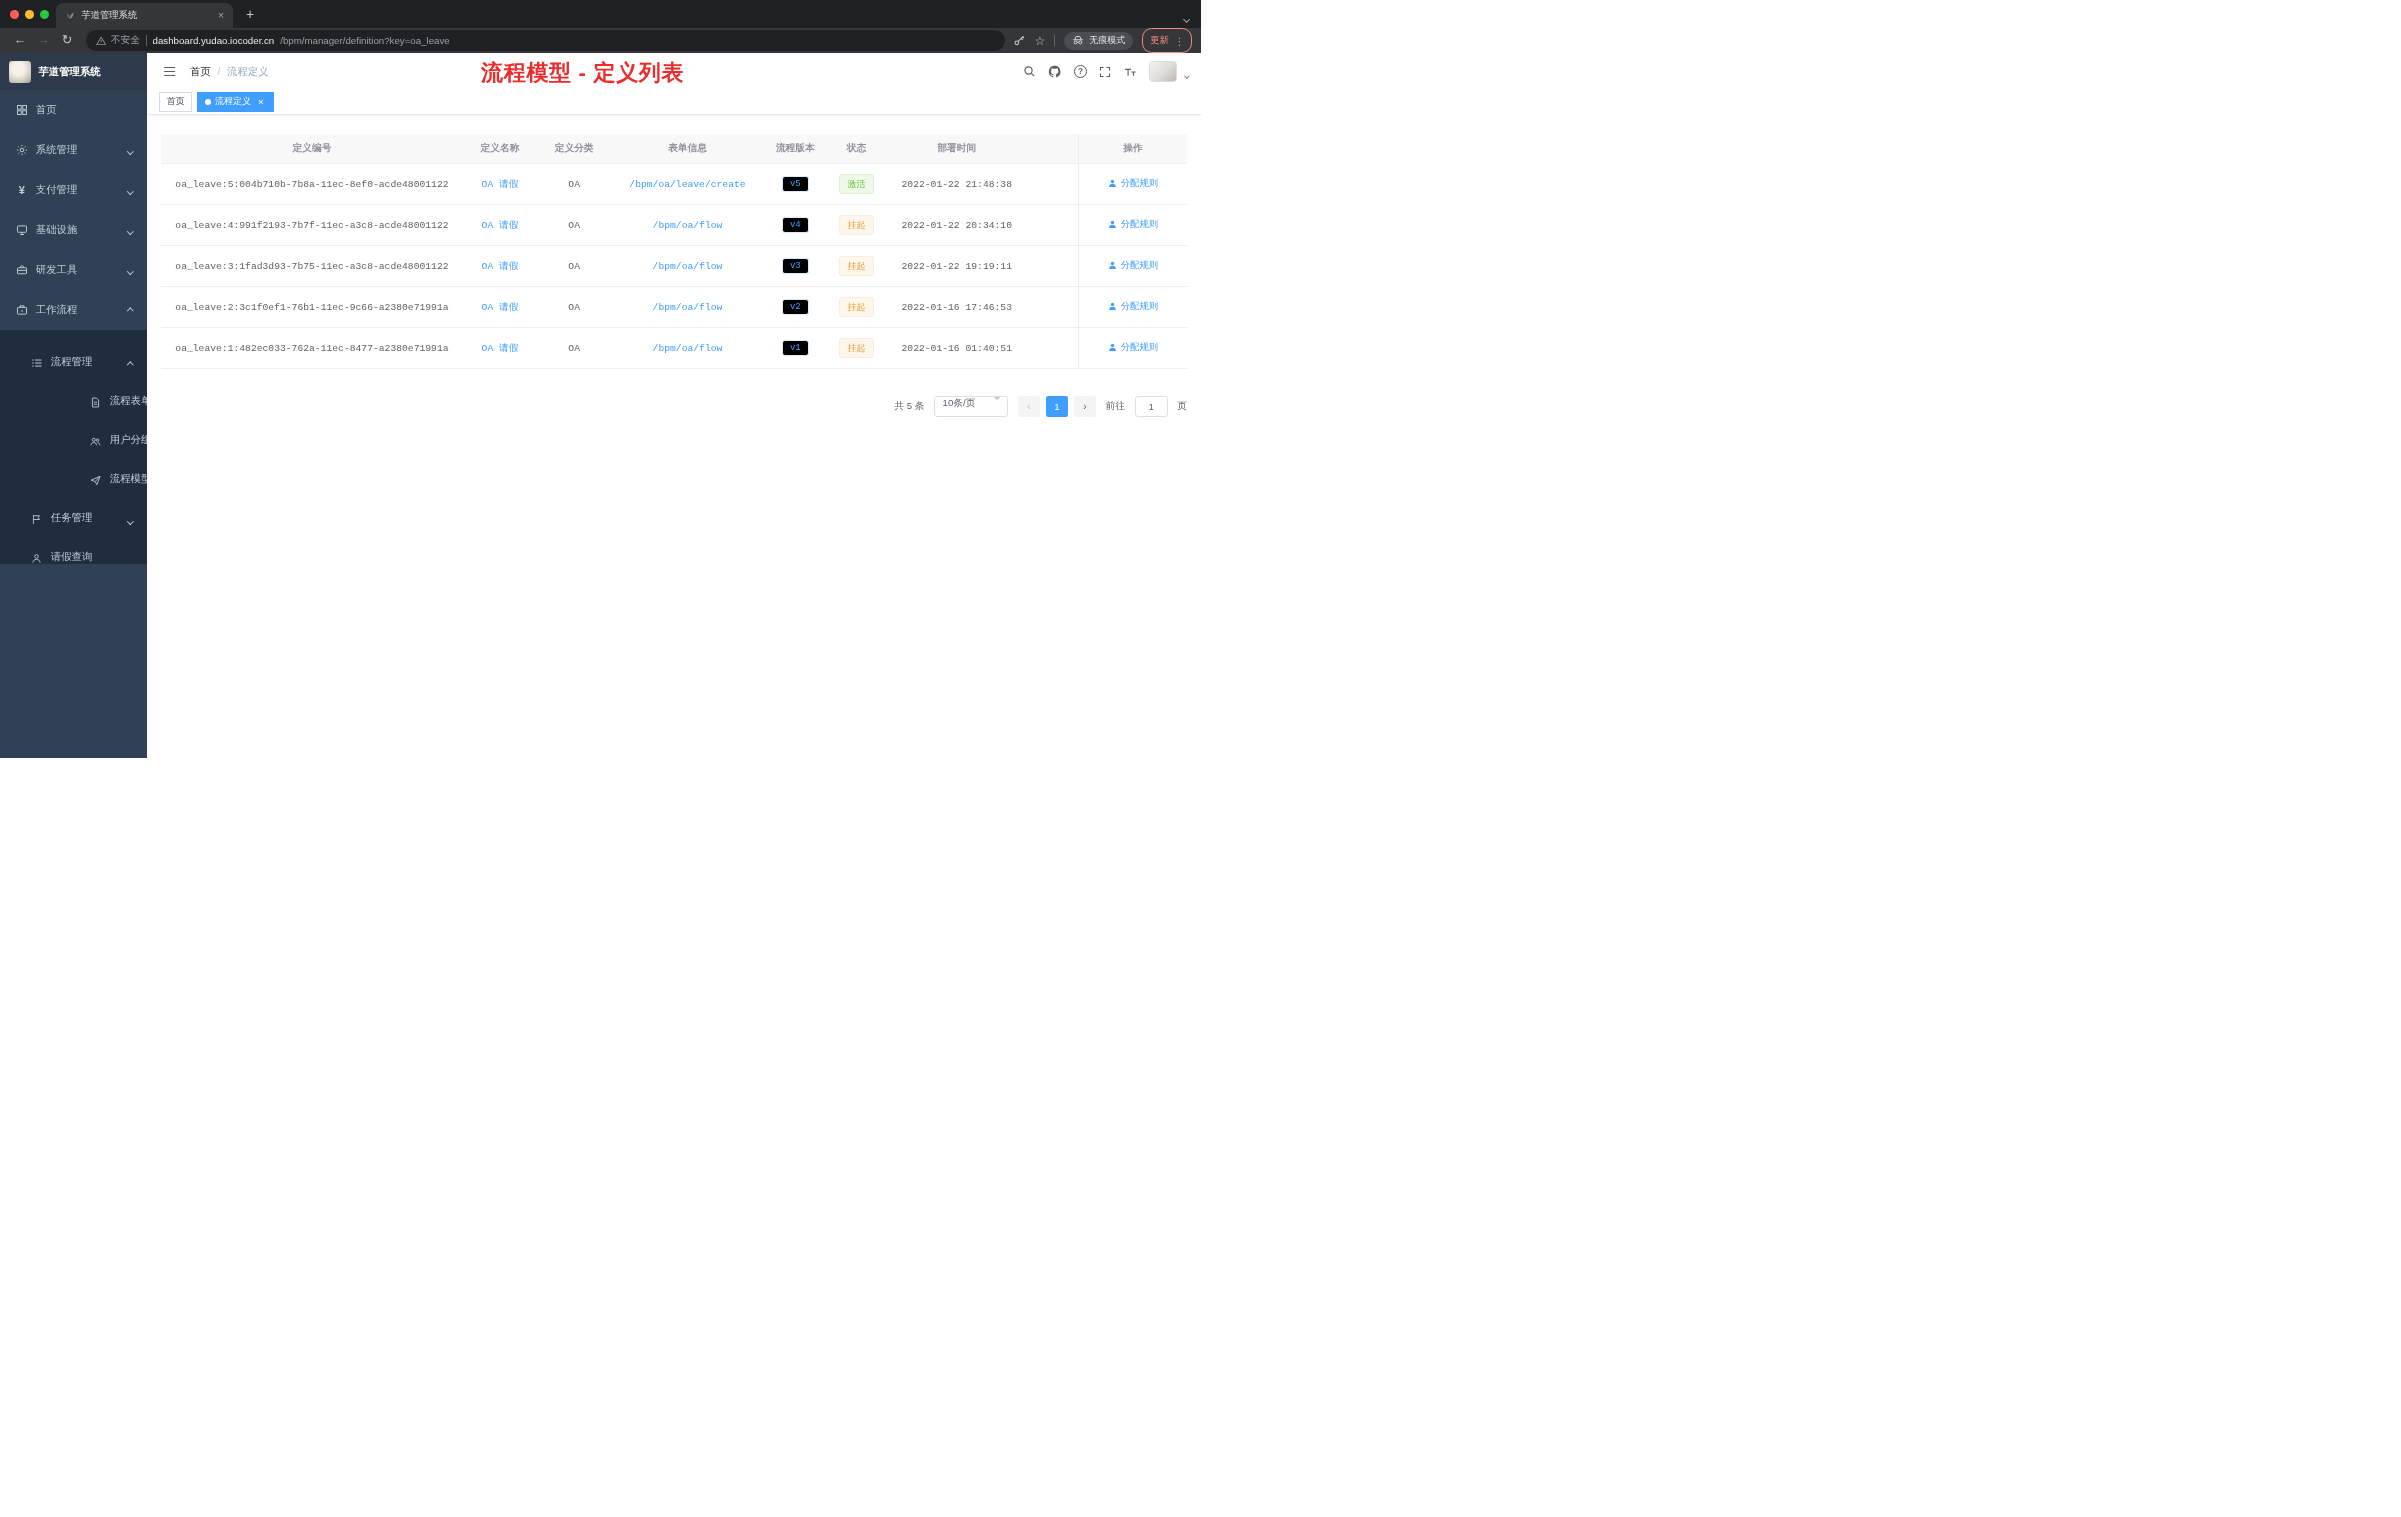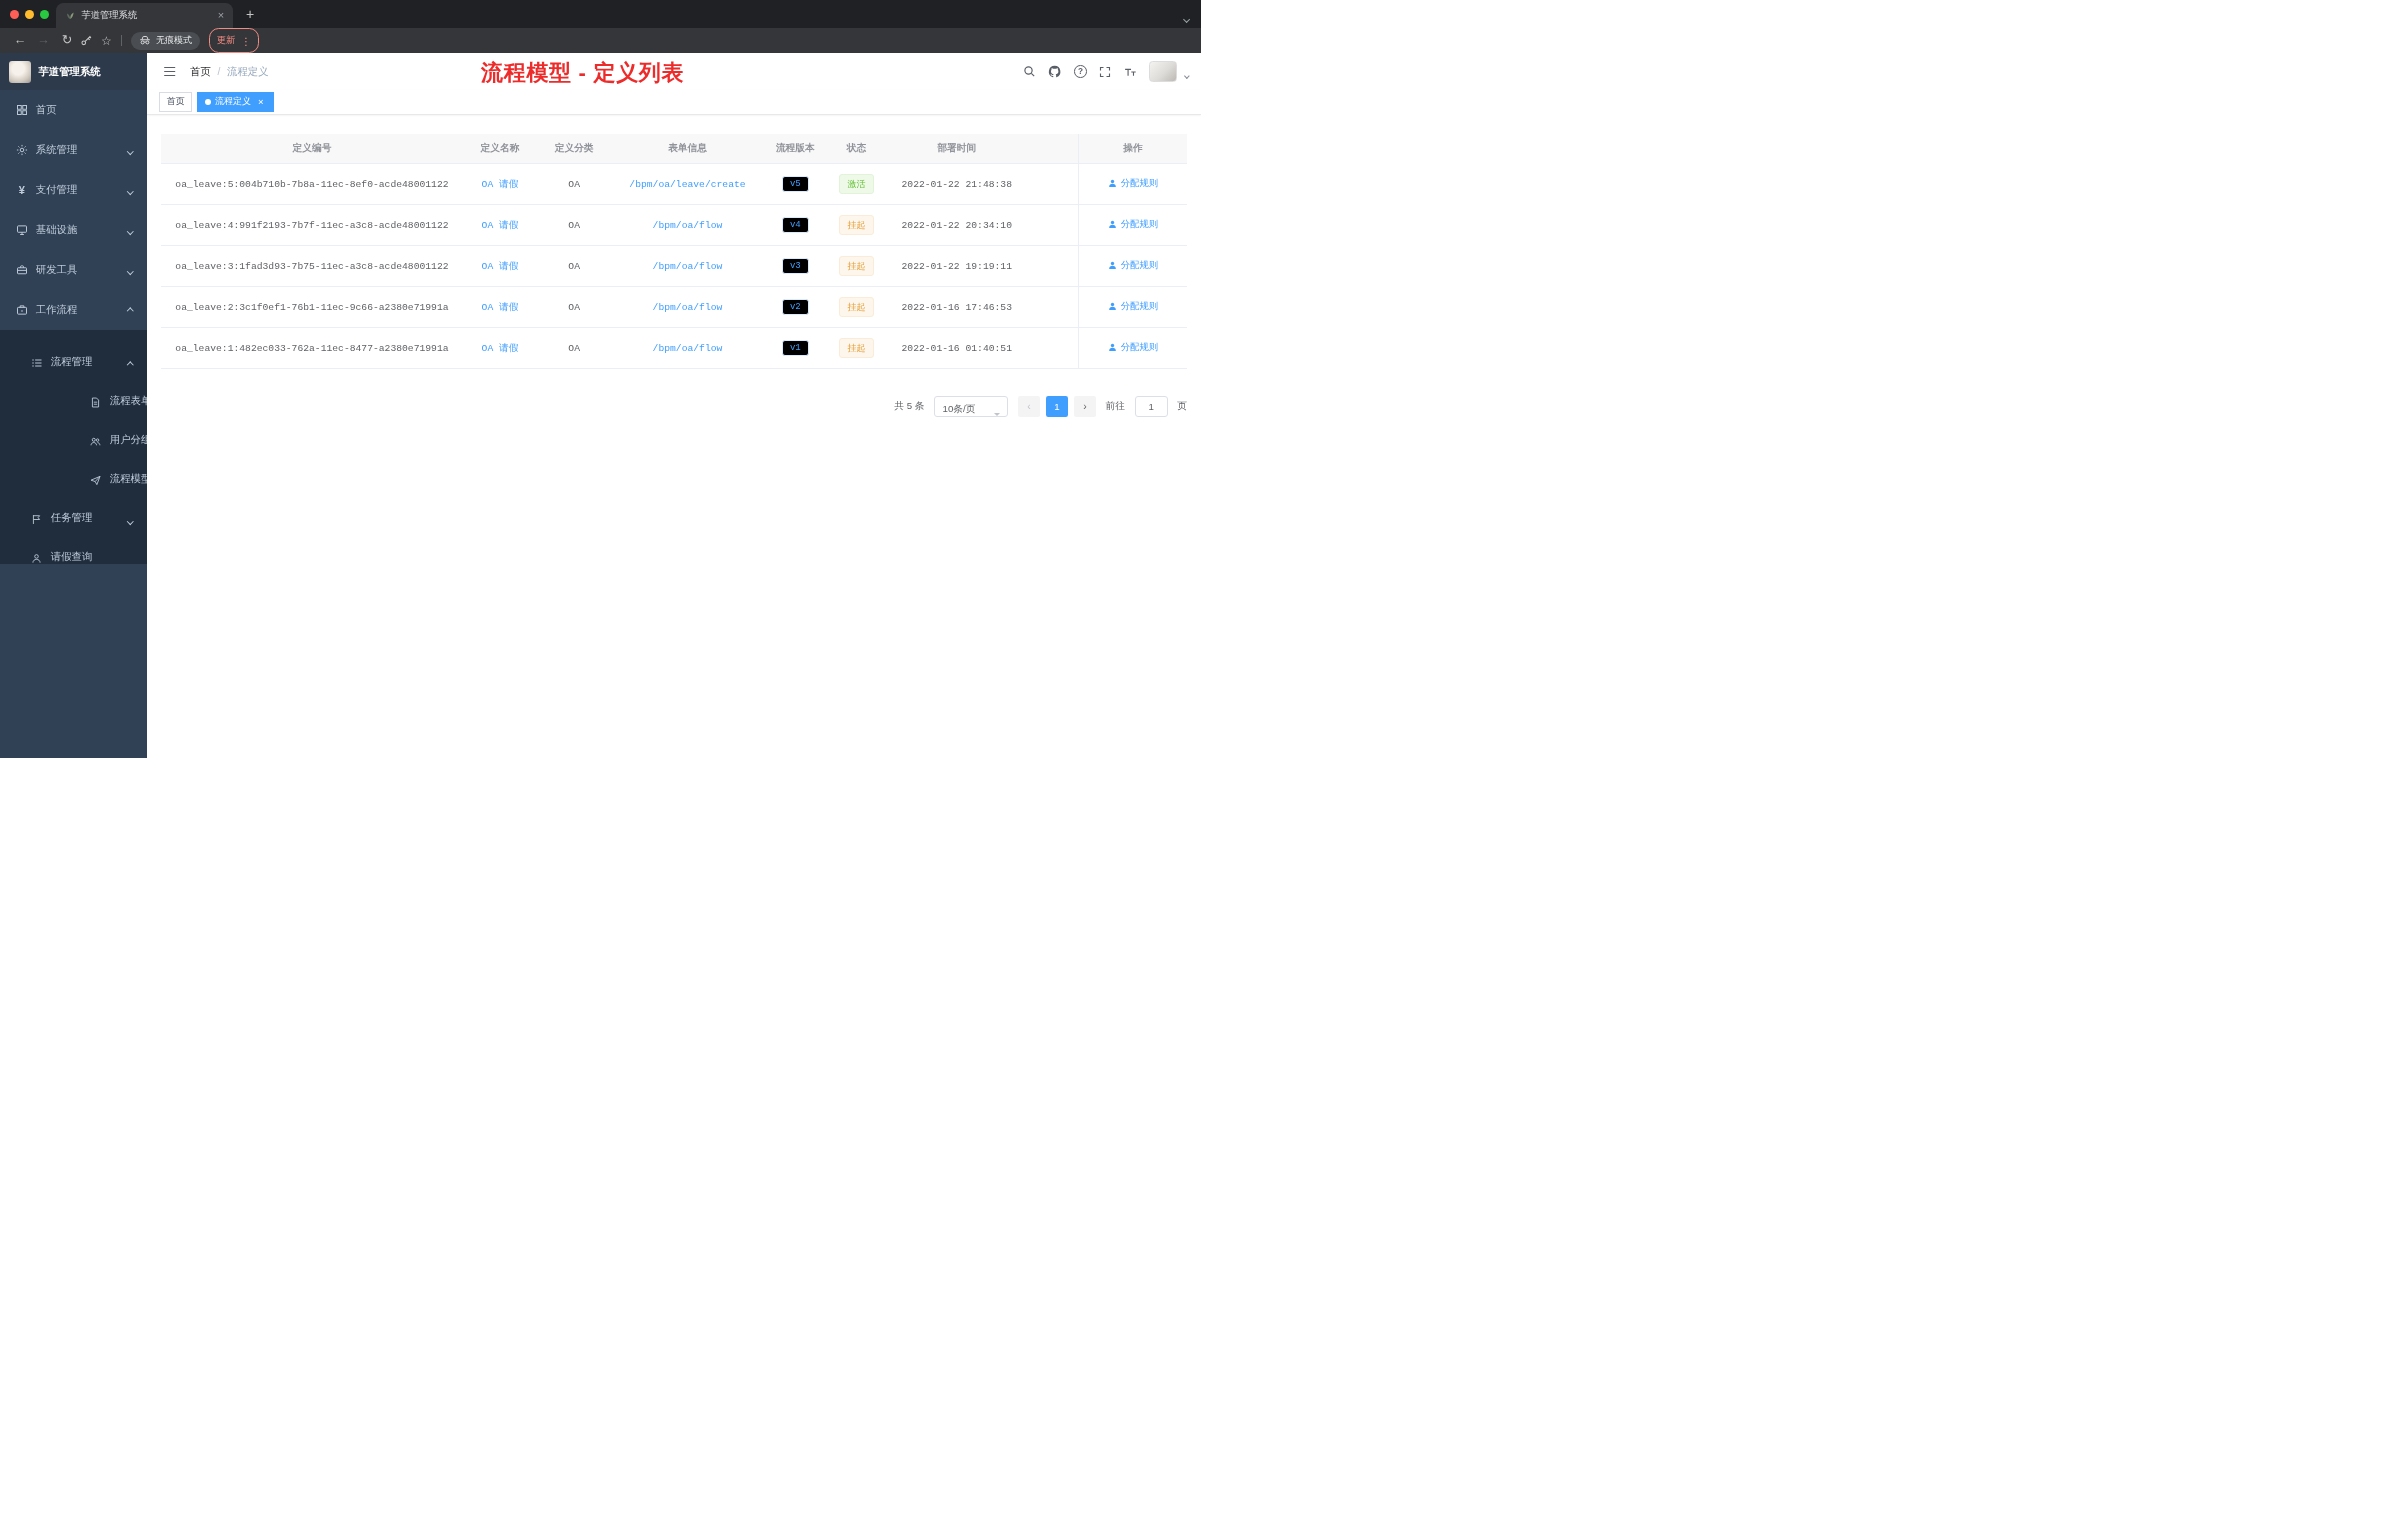--- a/index.html
+++ b/index.html
@@ -85,21 +85,21 @@
   .def-table .action-col { border-left:0.7px solid #ebeef5; }
   .link { color:#409eff; text-decoration:none; cursor:pointer; }
   .v-badge { display:inline-block; padding:2.2px 7.4px; background:#000000; border:0.7px solid #d9ecff; color:#409eff; font-size:9px; border-radius:3px; }
   .status-badge { display:inline-block; padding:2.2px 7.4px; font-size:9px; border-radius:3px; border:0.7px solid transparent; }
   .status-badge[data-status="active"] { background:#eef9e8; border-color:#e1f3d8; color:#67c23a; }
   .status-badge[data-status="suspended"] { background:#fdf6ec; border-color:#faecd8; color:#e6a23c; }
   .action-link { display:inline-flex; align-items:center; gap:3.7px; font-size:9.3px; }
 
   
   .pagination { display:flex; align-items:center; justify-content:flex-end; gap:9.7px; margin-top:27px; font-size:9.7px; color:#606266; }
-  .pg-size { width:74px; height:21px; border:0.7px solid #dcdfe6; border-radius:3px; display:flex; align-items:flex-end; justify-content:space-between; padding:0 7.4px; color:#606266; cursor:pointer; background:#fff; }
+  .pg-size { width:74px; height:21px; border:0.7px solid #dcdfe6; border-radius:3px; display:flex; align-items:flex-start; justify-content:space-between; padding:0 7.4px; color:#606266; cursor:pointer; background:#fff; }
   .sel-caret { width:0; height:0; border-left:3px solid transparent; border-right:3px solid transparent; border-top:3.7px solid #c0c4cc; }
   .pg-pages { display:flex; align-items:center; gap:6px; }
   .pg-btn { min-width:22px; height:21px; border:none; background:#f4f4f5; color:#606266; border-radius:2.2px; font-size:10.4px; cursor:pointer; font-family:inherit; }
   .pg-btn.prev { color:#c0c4cc; }
   .pg-btn.page.active { background:#409eff; color:#fff; font-size:9.7px; }
   .pg-goto-input { width:33px; height:21px; border:0.7px solid #dcdfe6; border-radius:3px; text-align:center; font-size:9.7px; color:#606266; font-family:inherit; outline:none; }
 </style>
 </head>
 <body>
 
@@ -121,20 +121,34 @@
       <span class="tab-close">×</span>
     </div>
     <span class="new-tab">+</span>
     <span class="tabstrip-right"><i class="chev down"></i></span>
   </div>
 
   <div class="url-bar">
     <span class="nav-icon">←</span>
     <span class="nav-icon disabled">→</span>
     <span class="nav-icon">↻</span>
+    <div class="url-field">
+      <span class="sec-chip">
+        <span>
+          <svg width="10.4" height="9.7" viewBox="0 0 16 15" fill="none" stroke="#9aa0a6" stroke-width="1.4">
+              <path d="M8 1.6L15 13.6H1z" stroke-linejoin="round"></path>
+              <path d="M8 6v3.4M8 11.6v.3"></path>
+            </svg>
+        </span>
+        <span>不安全</span>
+      </span>
+      <span class="url-divider"></span>
+      <span class="url-domain">dashboard.yudao.iocoder.cn</span>
+        <span class="url-path">/bpm/manager/definition?key=oa_leave</span>
+    </div>
     <div class="urlbar-right">
       <span>
         <svg width="12.6" height="12.6" viewBox="0 0 16 16" fill="none" stroke="#c4c7c5" stroke-width="1.4">
             <circle cx="4.8" cy="11.2" r="2.3"></circle>
             <path d="M6.6 9.4L13.2 2.8M10.4 5.6l1.9 1.9M12.4 3.6l1.5 1.5"></path>
           </svg>
       </span>
       <span class="star-icon">☆</span>
       <span class="url-divider"></span>
       <span class="incog-chip">

